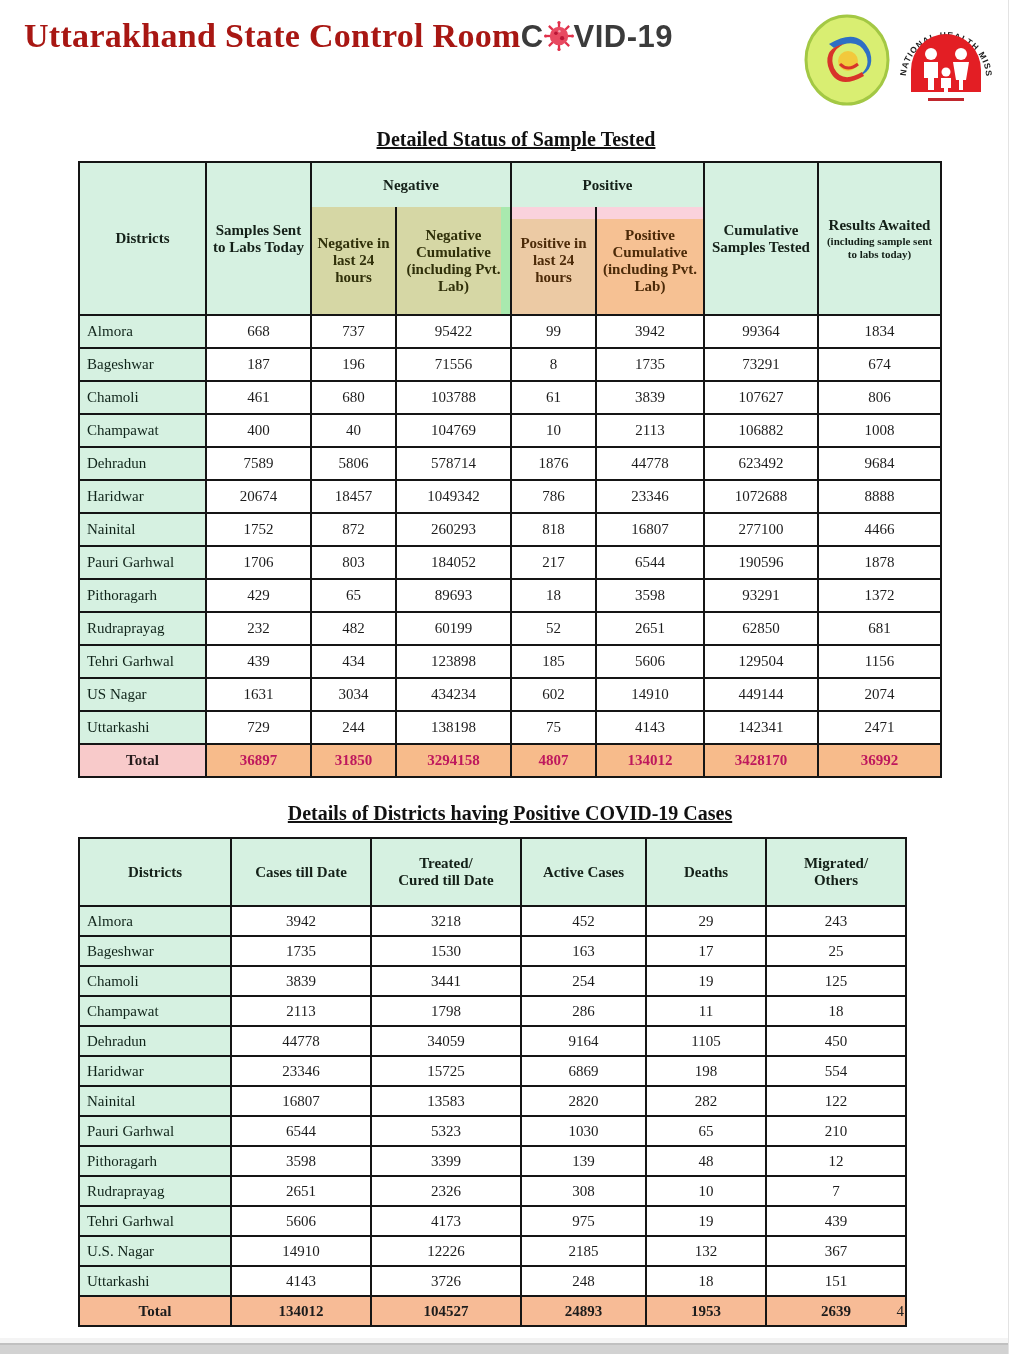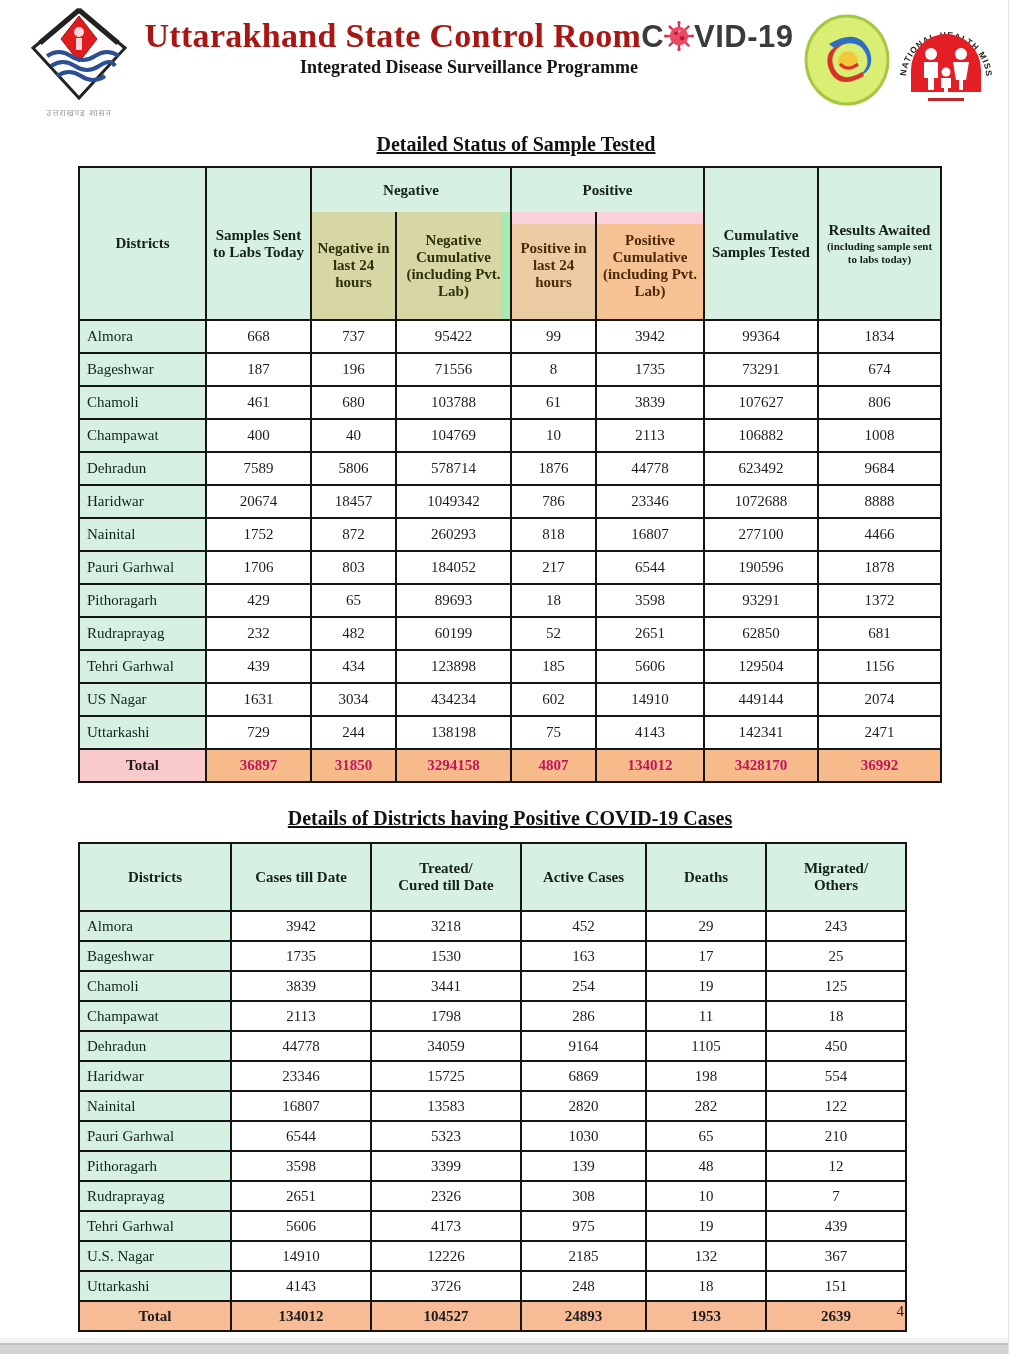--- a/index.html
+++ b/index.html
@@ -8,21 +8,21 @@
     background:#ffffff;
     font-family:"Liberation Serif",serif;
     position:relative;
     overflow:hidden;
   }
   .page{position:absolute;inset:0;background:#fff;border-right:1px solid #e3e3e3;}
 
   
   .top-header{display:flex;align-items:flex-start;padding:8px 14px 0 24px;}
   .emblem-wrap{width:110px;flex:0 0 auto;text-align:center;}
-  .title-block{flex:1 1 auto;text-align:center;padding-top:10px;}
+  .title-block{flex:1 1 auto;padding-top:10px;}
   .main-line{white-space:nowrap;line-height:1.05;}
   .main-title{font-size:34px;font-weight:bold;color:#a81713;letter-spacing:.3px;}
   .covid-part{font-family:"Liberation Sans",sans-serif;font-size:31px;font-weight:bold;color:#3b3b3b;letter-spacing:.5px;}
   .covid-part svg{vertical-align:-4px;}
   .sub1{font-size:18px;font-weight:bold;color:#141414;margin-top:3px;}
   .sub2{font-size:17px;font-weight:bold;color:#141414;margin-top:2px;}
   .right-logos{flex:0 0 auto;display:flex;gap:8px;align-items:flex-start;padding-top:6px;}
 
   
   .section-title{
@@ -68,34 +68,20 @@
   }
   .logo-caption{font-size:9px;color:#9a9a9a;letter-spacing:1px;margin-top:-2px;}
 </style>
 </head>
 <body>
 
 <div class="page">
 
   <header class="top-header">
 
-    <div class="emblem-wrap">
-      <svg width="104" height="96" viewBox="0 0 104 96">
-        <path d="M52 2 L98 40 L52 90 L6 40 Z" fill="#ffffff" stroke="#222" stroke-width="3"></path>
-        <path d="M52 2 L13 35" stroke="#222" stroke-width="5" fill="none"></path>
-        <path d="M52 2 L91 35" stroke="#222" stroke-width="5" fill="none"></path>
-        <path d="M52 8 L70 31 L52 54 L34 31 Z" fill="#e01c1c" stroke="#a80f0f" stroke-width="1"></path>
-        <circle cx="52" cy="24" r="5" fill="#ffd9d9"></circle>
-        <rect x="49" y="30" width="6" height="12" fill="#ffd9d9"></rect>
-        <path d="M20 48 Q32 40 44 48 T68 48 T92 48" stroke="#2d4e92" stroke-width="4" fill="none"></path>
-        <path d="M24 58 Q36 50 48 58 T72 58 T88 58" stroke="#2d4e92" stroke-width="4" fill="none"></path>
-        <path d="M30 68 Q42 60 54 68 T78 68" stroke="#2d4e92" stroke-width="4" fill="none"></path>
-      </svg>
-      <div class="logo-caption">उत्तराखण्ड शासन</div>
-    </div>
 
     <div class="title-block">
       <div class="main-line">
         <span class="main-title">Uttarakhand State Control Room</span><span class="covid-part"><span>C</span><svg width="30" height="30" viewBox="0 0 34 34">
               <g stroke="#e0314b" stroke-width="2.6">
                 <line x1="17" y1="1" x2="17" y2="8"></line>
                 <line x1="17" y1="26" x2="17" y2="33"></line>
                 <line x1="1" y1="17" x2="8" y2="17"></line>
                 <line x1="26" y1="17" x2="33" y2="17"></line>
                 <line x1="5.5" y1="5.5" x2="10.5" y2="10.5"></line>
@@ -106,21 +92,20 @@
               <circle cx="17" cy="1.8" r="1.8" fill="#e0314b"></circle>
               <circle cx="17" cy="32.2" r="1.8" fill="#e0314b"></circle>
               <circle cx="1.8" cy="17" r="1.8" fill="#e0314b"></circle>
               <circle cx="32.2" cy="17" r="1.8" fill="#e0314b"></circle>
               <circle cx="17" cy="17" r="10.5" fill="#e84a61"></circle>
               <circle cx="13.5" cy="14" r="2" fill="#b91535"></circle>
               <circle cx="20.5" cy="19.5" r="2.4" fill="#b91535"></circle>
               <circle cx="17.5" cy="11.5" r="1.4" fill="#f4a0ae"></circle>
             </svg><span>VID-19</span></span>
       </div>
-      <div class="sub1">Integrated Disease Surveillance Programme</div>
     </div>
 
     <div class="right-logos">
       <svg width="86" height="92" viewBox="0 0 86 92">
         <ellipse cx="43" cy="46" rx="41" ry="44" fill="#d9ee72" stroke="#a3c844" stroke-width="3"></ellipse>
         <path d="M25 30 Q55 12 66 38 Q72 58 50 64 Q68 56 62 40 Q54 22 30 34 Z" fill="#2e6fc4"></path>
         <path d="M60 62 Q32 78 24 52 Q20 34 40 30 Q24 38 30 54 Q38 70 58 58 Z" fill="#d8332a"></path>
         <circle cx="44" cy="47" r="10" fill="#f2c93c"></circle>
         <path d="M36 50 Q44 58 54 50" stroke="#d8332a" stroke-width="3" fill="none"></path>
       </svg>

